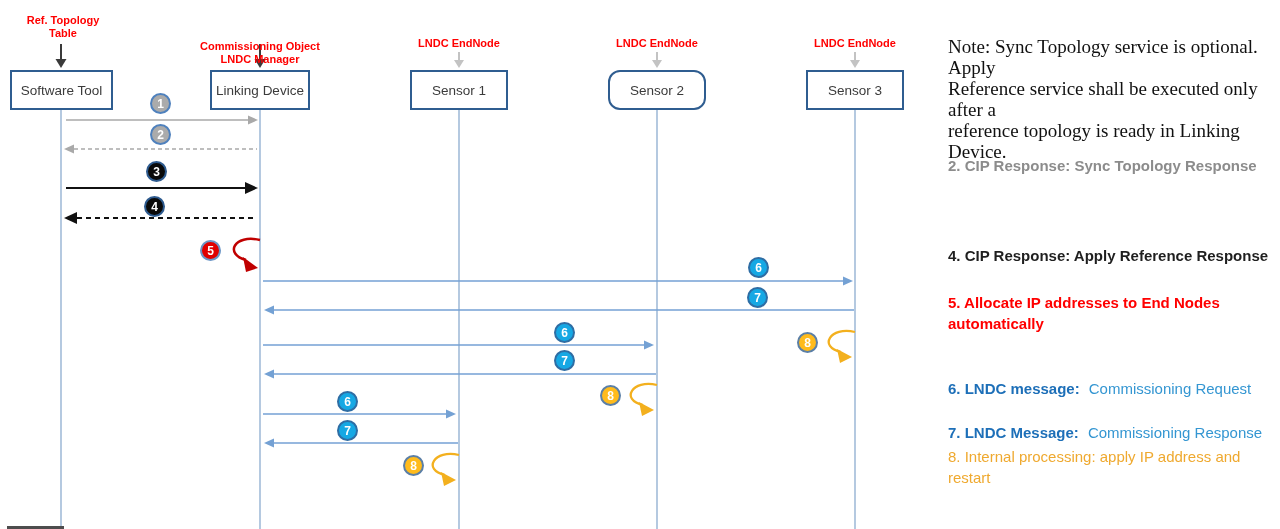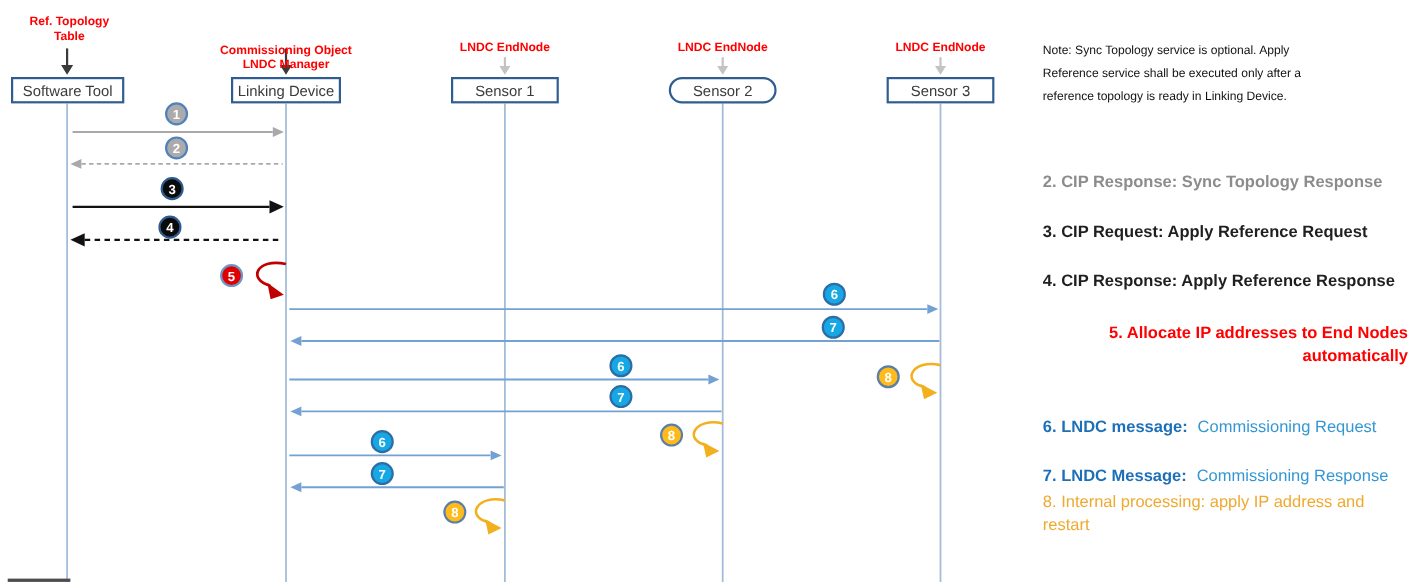--- a/index.html
+++ b/index.html
@@ -1,21 +1,21 @@
 <!DOCTYPE html>
 <html><head>
 <meta charset="utf-8">
 <style>
   html,body{margin:0;padding:0;background:#fff;}
   .stage{position:relative;width:1280px;height:529px;background:#fff;overflow:hidden;
          font-family:"Liberation Sans",sans-serif;}
   svg.wires{position:absolute;left:0;top:0;}
 
   
-  .abox{position:absolute;top:70px;height:24px;border:2px solid #2F5D90;background:#fff;
+  .abox{position:absolute;top:70px;height:40px;border:2px solid #2F5D90;background:#fff;
         display:flex;align-items:center;justify-content:center;
         font-size:13.5px;color:#3B3B3B;box-sizing:border-box;}
   .abox-0{left:10px;width:103px;}
   .abox-1{left:210px;width:100px;}
   .abox-2{left:410px;width:98px;}
   .abox-3{left:608px;width:98px;border-radius:12px;}
   .abox-4{left:806px;width:98px;}
 
   
   .stereo{position:absolute;color:#FF0000;font-weight:bold;font-size:11px;line-height:13px;
@@ -37,32 +37,32 @@
   .bg-orange{background:#FFBB1C;border-color:#5B7FA6;}
   .b1{left:150px;top:93px;}  .b2{left:150px;top:124px;}
   .b3{left:146px;top:161px;} .b4{left:144px;top:196px;}
   .b5{left:200px;top:240px;}
   .b6a{left:748px;top:257px;} .b7a{left:747px;top:287px;}
   .b6b{left:554px;top:322px;} .b7b{left:554px;top:350px;}
   .b6c{left:337px;top:391px;} .b7c{left:337px;top:420px;}
   .b8s3{left:797px;top:332px;} .b8s2{left:600px;top:385px;} .b8s1{left:403px;top:455px;}
 
   
-  .note{position:absolute;left:948px;top:36px;width:332px;font-size:11px;color:#111;
-        line-height:21px;white-space:pre-line;}
+  .note{position:absolute;left:948px;top:36px;width:332px;font-size:19px;color:#111;
+        line-height:21px;white-space:pre-line;font-family:Liberation Serif, serif;}
   .leg{position:absolute;left:948px;width:332px;font-size:15px;font-weight:bold;
        line-height:21px;white-space:pre-line;}
   .leg-gray{color:#8C8C8C;}
   .leg-black{color:#1F1F1F;}
   .leg-red{color:#FF0000;}
   .leg-orange{color:#EFA92F;font-weight:normal;}
   .leg .pfx{color:#1D6FB8;font-weight:bold;}
   .leg .val{color:#3496D2;font-weight:normal;margin-left:9px;}
   .l1{top:111px;} .l2{top:155px;} .l3{top:200px;} .l4{top:245px;}
-  .l5{top:292px;text-align:right;} .l6{top:357px;} .l7{top:401px;} .l8{top:446px;}
+  .l5{top:292px;} .l6{top:357px;} .l7{top:401px;} .l8{top:446px;}
 
   .crop-edge{position:absolute;left:7px;top:526px;width:57px;height:3px;background:#4D4D4D;}
 </style>
 </head>
 <body>
 
 <div class="stage">
 
   <svg class="wires" width="1280" height="529" viewBox="0 0 1280 529">
 
@@ -187,21 +187,20 @@
   <div class="badge bg-blue  b6c">6</div>
   <div class="badge bg-blue  b7c">7</div>
   <div class="badge bg-orange b8s3">8</div>
   <div class="badge bg-orange b8s2">8</div>
   <div class="badge bg-orange b8s1">8</div>
 
   <div class="note">Note: Sync Topology service is optional.  Apply
 Reference service shall be executed only after a
 reference topology is ready in Linking Device.</div>
   <div class="leg leg-gray  l2">2. CIP Response: Sync Topology Response</div>
-  <div class="leg leg-black l3">3. CIP Request: Apply Reference Request</div>
   <div class="leg leg-black l4">4. CIP Response: Apply Reference Response</div>
   <div class="leg leg-red   l5">5. Allocate IP addresses to End Nodes
 automatically</div>
   <div class="leg l6">
     <span class="pfx">6. LNDC message:</span><span class="val">Commissioning Request</span>
   </div>
   <div class="leg l7">
     <span class="pfx">7. LNDC Message:</span><span class="val">Commissioning Response</span>
   </div>
   <div class="leg leg-orange l8">8. Internal processing: apply IP address and

